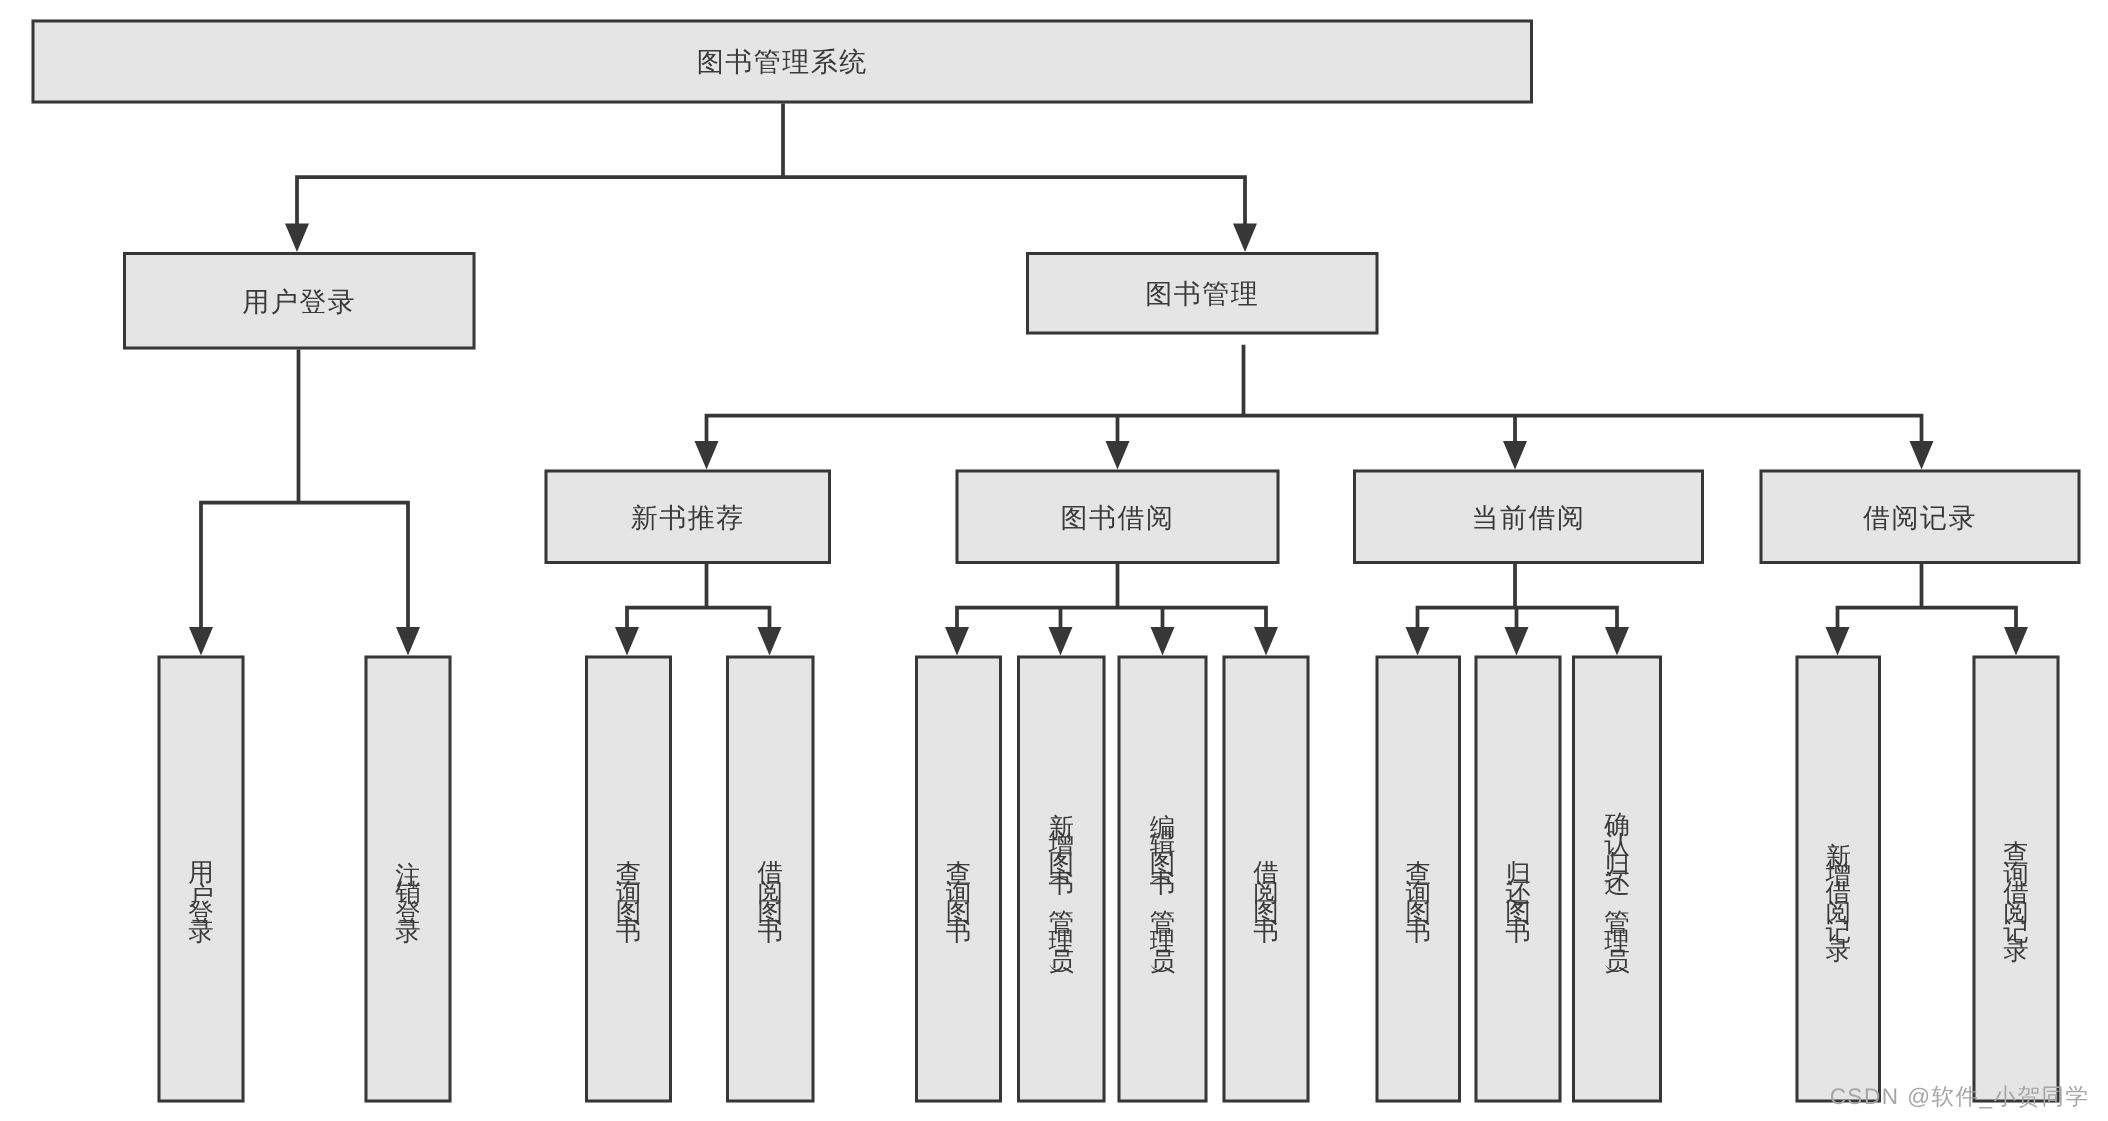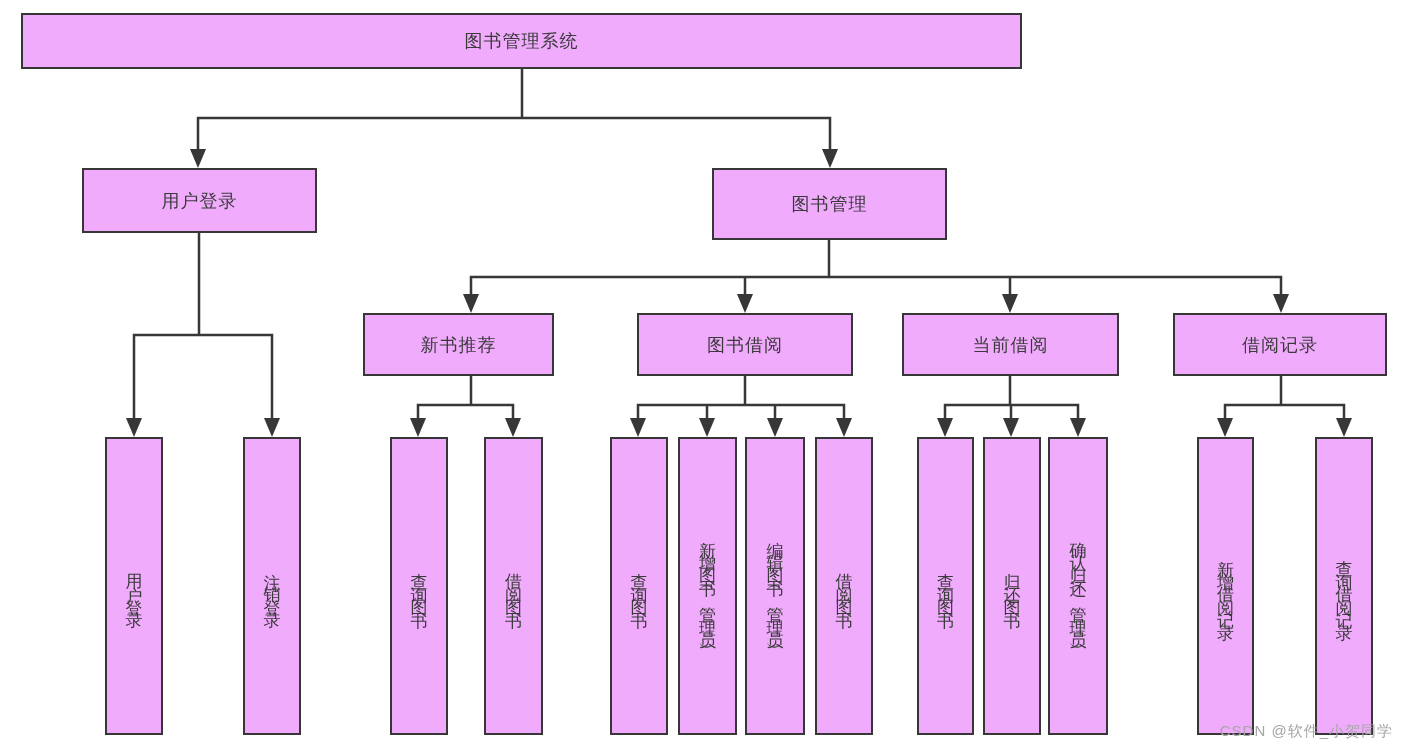--- a/index.html
+++ b/index.html
@@ -8,21 +8,21 @@
     background:#ffffff;
     font-family:"Liberation Sans", sans-serif;
     position:relative;
     overflow:hidden;
   }
   .canvas{position:absolute;left:0;top:0;width:1405px;height:747px;}
   svg.connectors{position:absolute;left:0;top:0;width:1405px;height:747px;z-index:1;}
   .box{
     position:absolute;
     box-sizing:border-box;
-    background:#f0abfc;
+    background:#e5e5e5;
     border:2.5px solid #373737;
     display:flex;align-items:center;justify-content:center;
     z-index:2;
     color:#3a3a3a;
   }
   .hbox{font-size:18px;letter-spacing:1px;}
   .vbox{font-size:17px;}
   .vlabel{
     writing-mode:vertical-rl;
     text-orientation:mixed;
@@ -81,31 +81,31 @@
       M1336 418 L1352 418 L1344 437 Z"></path>
   </svg>
 
   <div class="box hbox" style="left:21px;top:13px;width:1001px;height:56px;">
     <span>图书管理系统</span>
   </div>
 
   <div class="box hbox" style="left:82px;top:168px;width:235px;height:65px;">
     <span>用户登录</span>
   </div>
-  <div class="box hbox" style="left:712px;top:168px;width:235px;height:72px;">
+  <div class="box hbox" style="left:684px;top:168px;width:235px;height:55px;">
     <span>图书管理</span>
   </div>
 
   <div class="box hbox" style="left:363px;top:313px;width:191px;height:63px;">
     <span>新书推荐</span>
   </div>
   <div class="box hbox" style="left:637px;top:313px;width:216px;height:63px;justify-content:center;">
     <span>图书借阅</span>
   </div>
-  <div class="box hbox" style="left:902px;top:313px;width:217px;height:63px;font-family:Liberation Serif, serif;">
+  <div class="box hbox" style="left:902px;top:313px;width:234px;height:63px;font-family:Liberation Serif, serif;">
     <span>当前借阅</span>
   </div>
   <div class="box hbox" style="left:1173px;top:313px;width:214px;height:63px;">
     <span>借阅记录</span>
   </div>
 
   <div class="box vbox" style="left:105px;top:437px;width:58px;height:298px;">
     <span class="vlabel">用户登录</span>
   </div>
   <div class="box vbox" style="left:243px;top:437px;width:58px;height:298px;">

